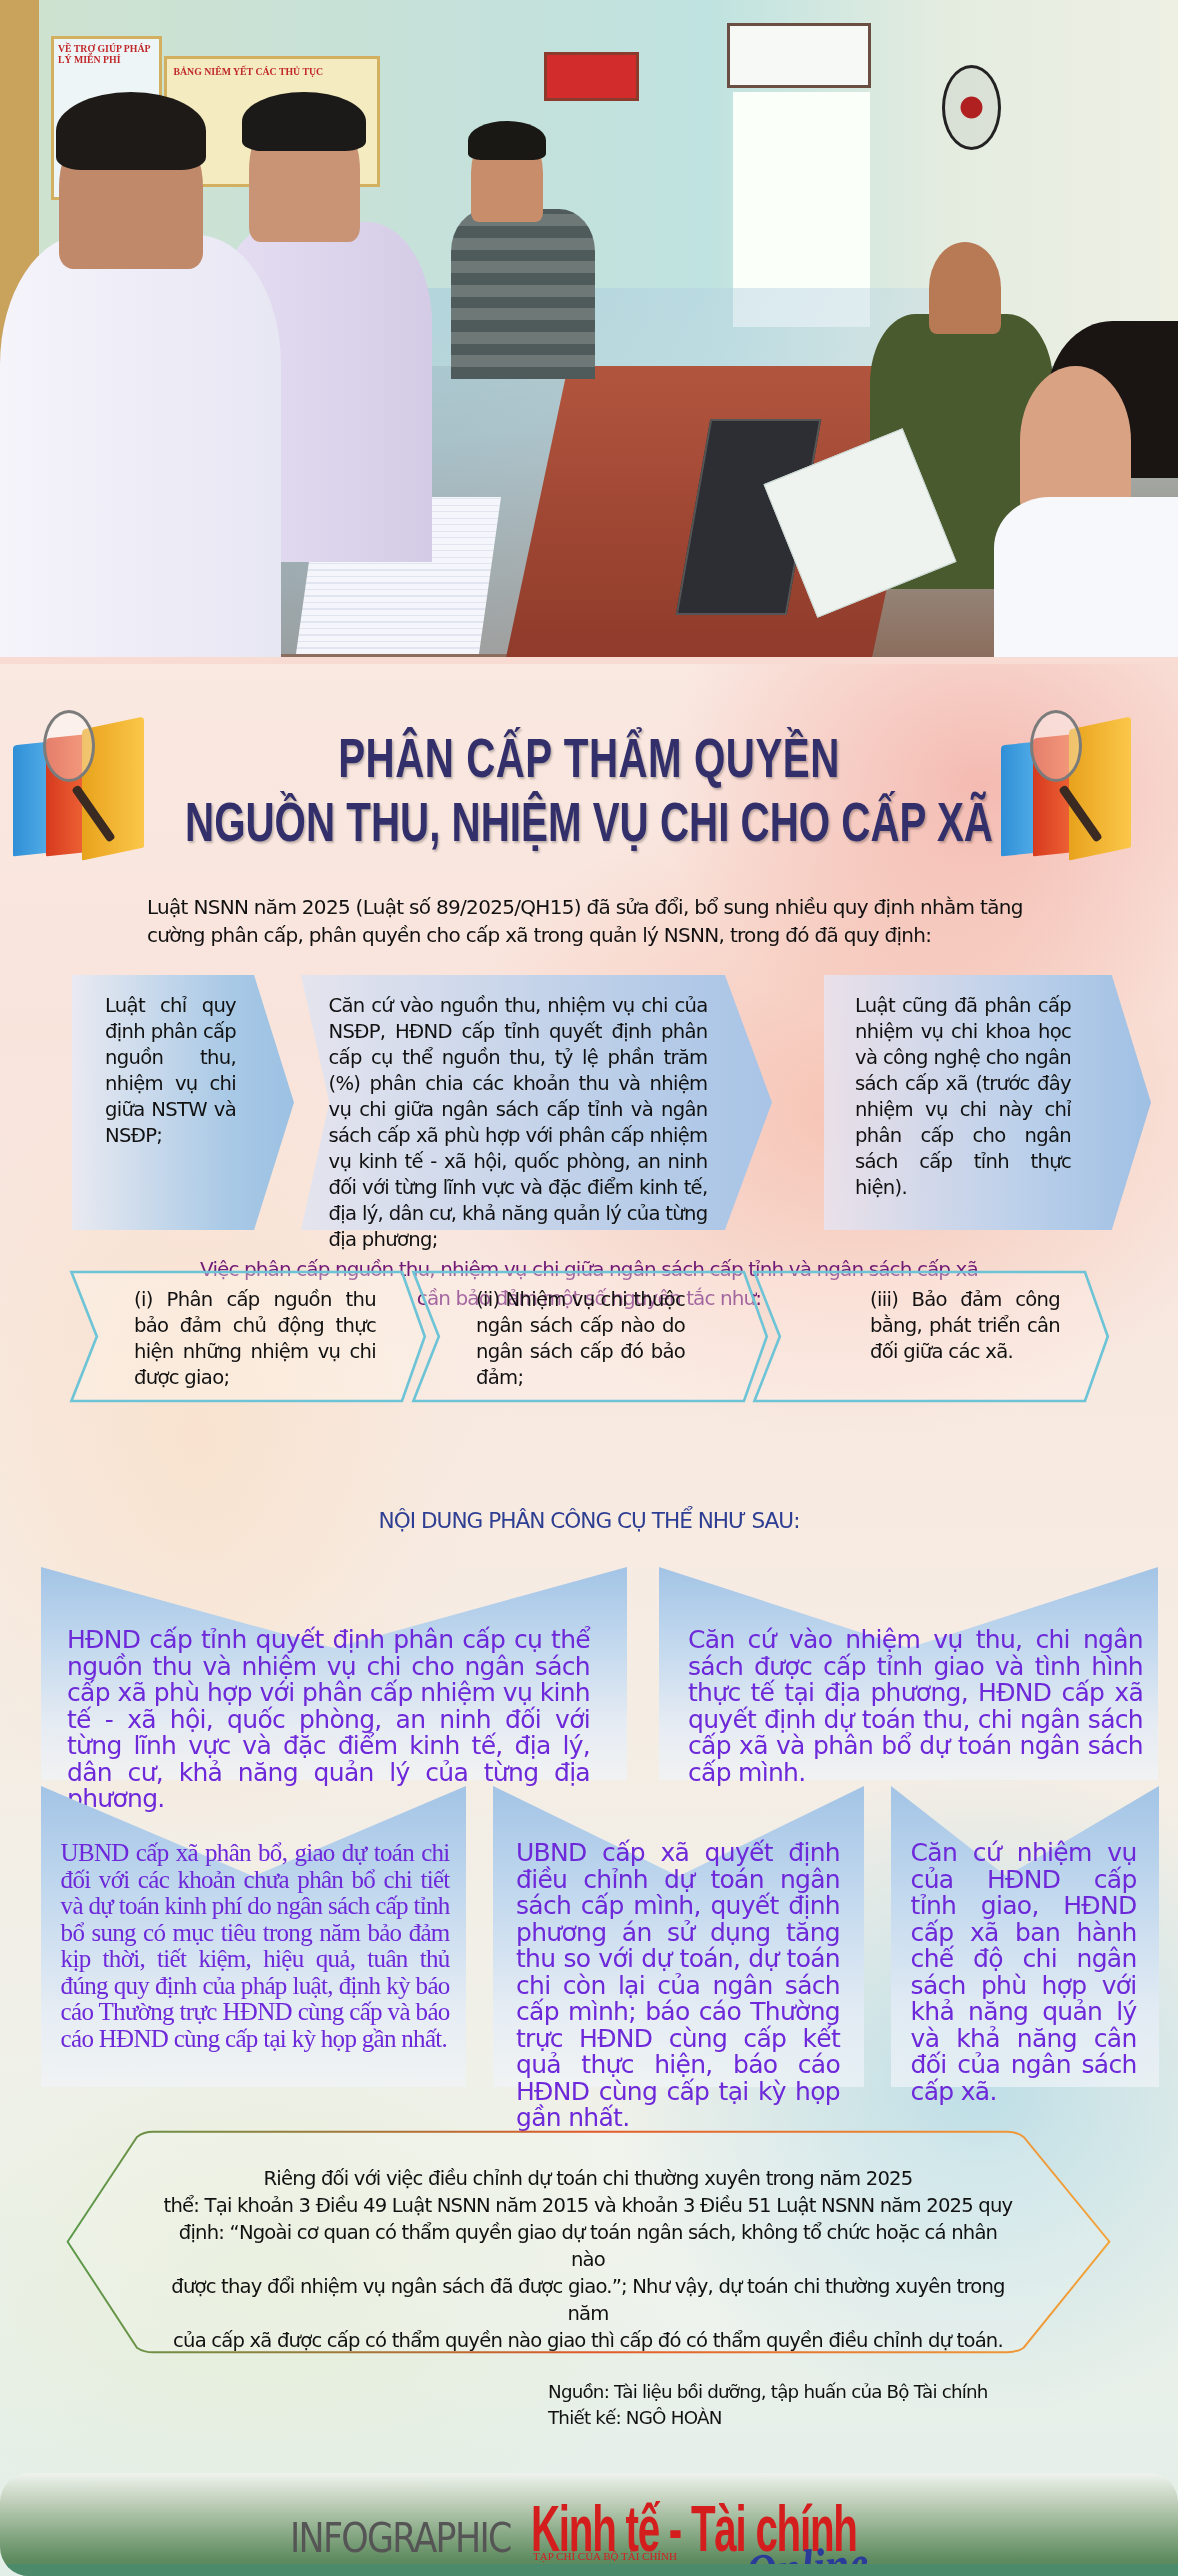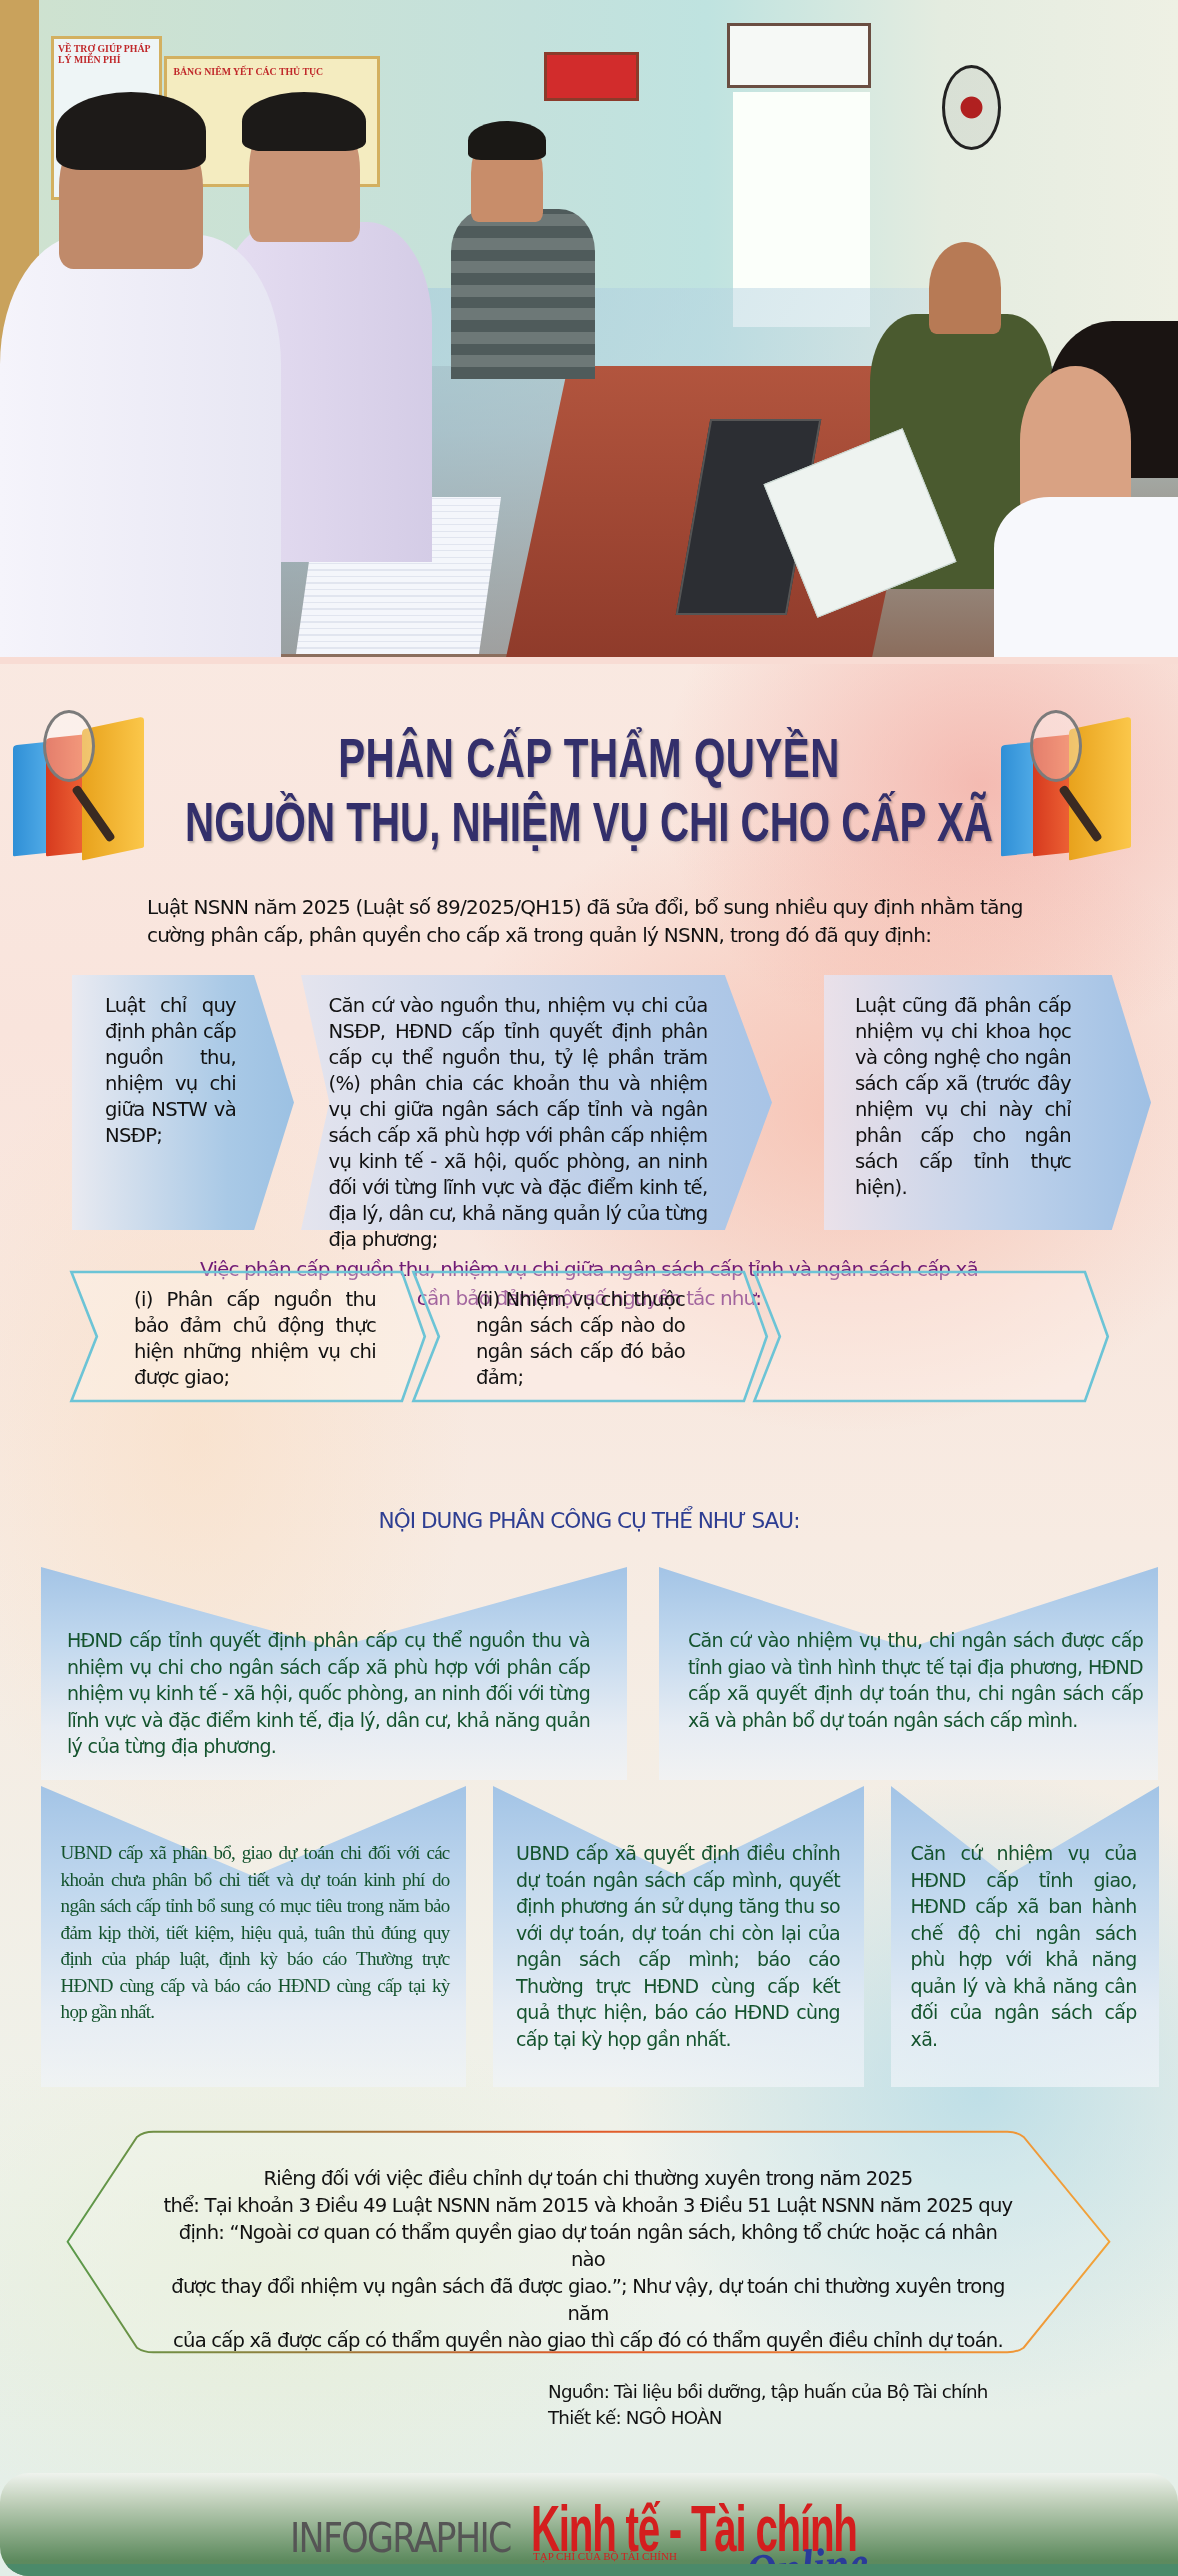--- a/index.html
+++ b/index.html
@@ -110,21 +110,21 @@
   .pr3 .txt { left: 118px; width: 190px; }
 
   
   .assign-heading { position: absolute; left: 0; top: 1508px; width: 1178px; text-align: center; color: #2e3e92; font-family: "DejaVu Sans", sans-serif; font-size: 21.6px; letter-spacing: -1px; }
 
   
   .banner { position: absolute; }
   .banner .shape { position: absolute; inset: 0;
     background: linear-gradient(180deg, #a3c4e6 0%, #c1d8ee 35%, rgba(228,236,246,0.85) 75%, rgba(240,244,248,0.7) 100%);
     clip-path: polygon(0 0, 50% 10%, 100% 0, 100% 100%, 0 100%); }
-  .banner .txt { position: absolute; font-family: "DejaVu Sans", sans-serif; font-size: 19px; line-height: 26.5px; letter-spacing: -0.7px; color: #14532d; text-align: justify; }
+  .banner .txt { position: absolute; font-family: "DejaVu Sans", sans-serif; font-size: 25px; line-height: 26.5px; letter-spacing: -0.7px; color: #6d28d9; text-align: justify; }
 
   .b1 { left: 41px; top: 1567px; width: 586px; height: 213px; }
   .b1 .shape { clip-path: polygon(0 0, 50% 38%, 100% 0, 100% 100%, 0 100%); }
   .b1 .txt { left: 26px; top: 60px; width: 523px; }
 
   .b2 { left: 659px; top: 1567px; width: 499px; height: 213px; }
   .b2 .shape { clip-path: polygon(0 0, 50% 38%, 100% 0, 100% 100%, 0 100%); }
   .b2 .txt { left: 29px; top: 60px; width: 455px; }
 
   .b3 { left: 41px; top: 1786px; width: 425px; height: 301px; }
@@ -243,20 +243,21 @@
 <div class="principle pr2">
   <svg width="366" height="133" viewBox="0 0 560 204">
     <polygon points="3,3 510,3 545,102 510,201 3,201 42,102" fill="rgba(255,240,235,0.35)" stroke="#6cc4d6" stroke-width="4"></polygon>
   </svg>
   <div class="txt">(ii) Nhiệm vụ chi thuộc ngân sách cấp nào do ngân sách cấp đó bảo đảm;</div>
 </div>
 <div class="principle pr3">
   <svg width="366" height="133" viewBox="0 0 560 204">
     <polygon points="3,3 510,3 545,102 510,201 3,201 42,102" fill="rgba(255,240,235,0.35)" stroke="#6cc4d6" stroke-width="4"></polygon>
   </svg>
+  <div class="txt">(iii) Bảo đảm công bằng, phát triển cân đối giữa các xã.</div>
 </div>
 
 <div class="assign-heading">NỘI DUNG PHÂN CÔNG CỤ THỂ NHƯ SAU:</div>
 
 <div class="banner b1">
   <div class="shape"></div>
   <div class="txt">HĐND cấp tỉnh quyết định phân cấp cụ thể nguồn thu và nhiệm vụ chi cho ngân sách cấp xã phù hợp với phân cấp nhiệm vụ kinh tế - xã hội, quốc phòng, an ninh đối với từng lĩnh vực và đặc điểm kinh tế, địa lý, dân cư, khả năng quản lý của từng địa phương.</div>
 </div>
 <div class="banner b2">
   <div class="shape"></div>

